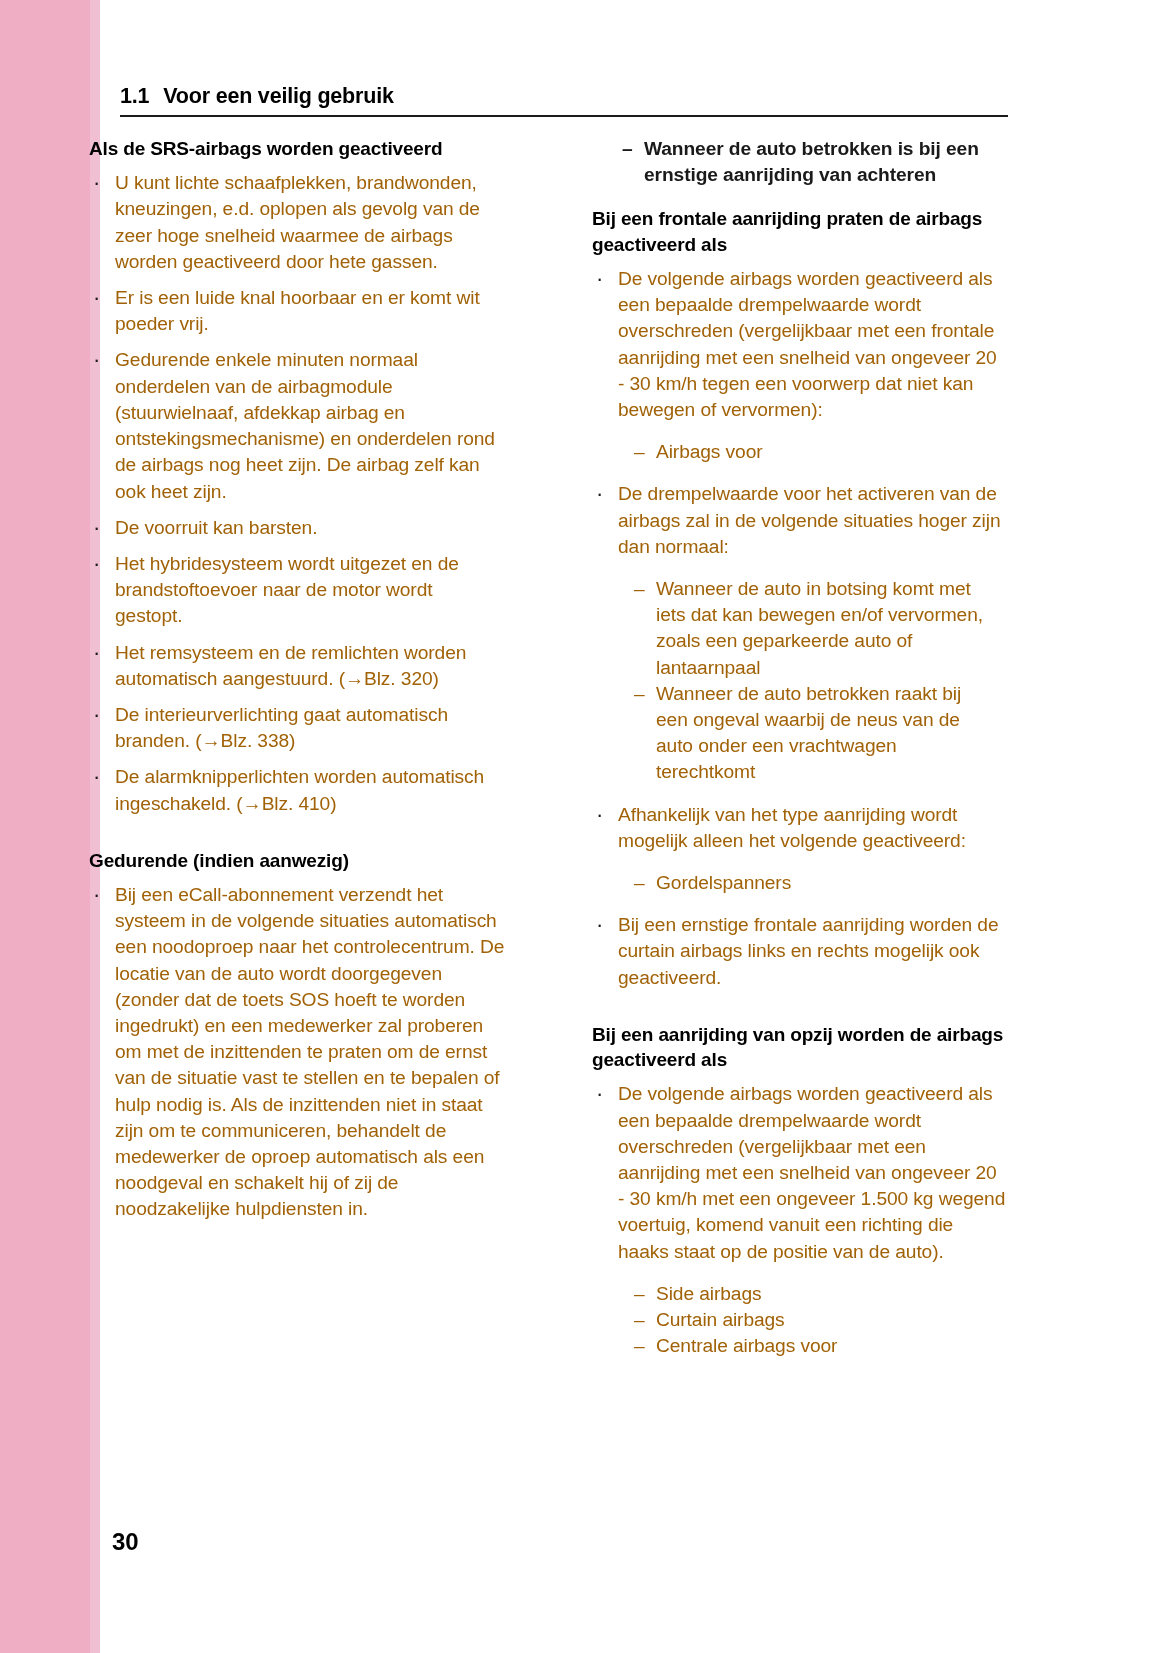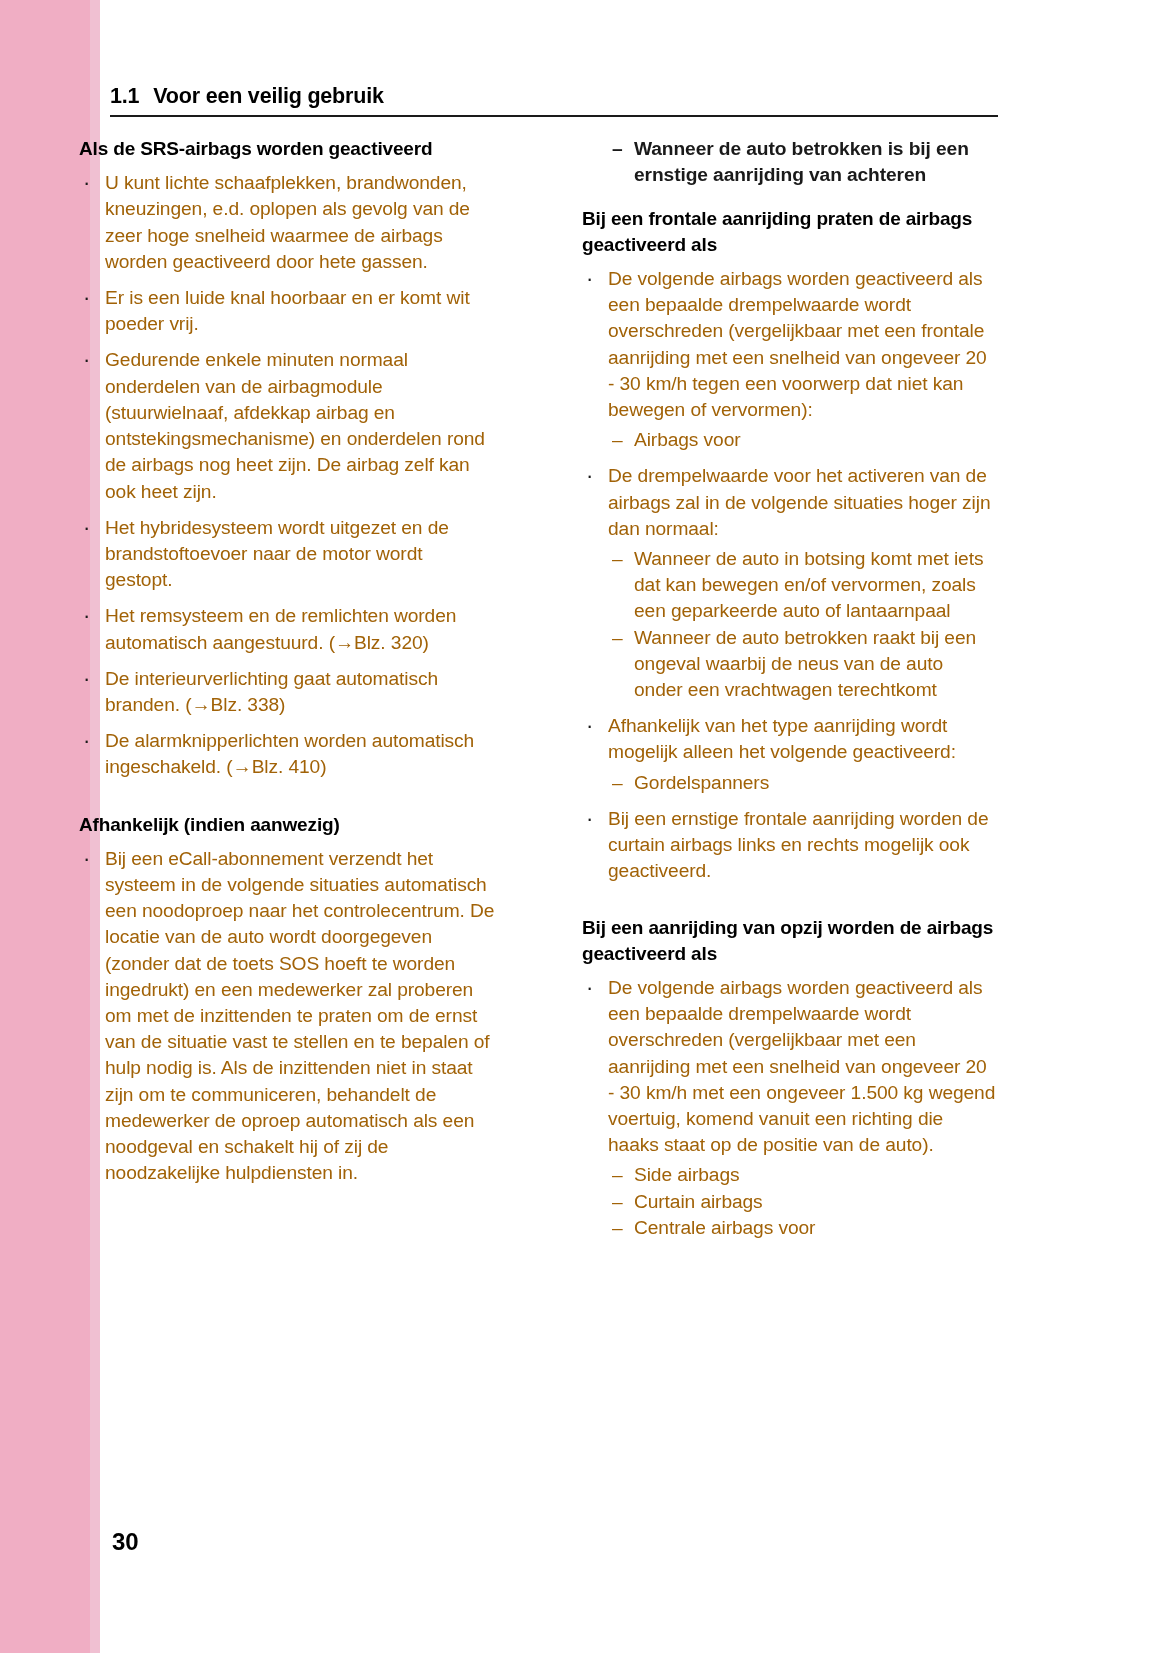--- a/index.html
+++ b/index.html
@@ -33,21 +33,21 @@
   .edge-tab-inner {
     position: absolute;
     left: 90px;
     top: 0;
     width: 10px;
     height: 1653px;
     background: #f0c0d2;
   }
   .content {
     position: absolute;
-    left: 110px;
+    left: 120px;
     top: 0;
     width: 888px;
     height: 1514px;
   }
   
   .chapter-head {
     position: absolute;
     left: 0;
     top: 84px;
     width: 888px;
@@ -114,21 +114,21 @@
     content: "\00B7";
     position: absolute;
     left: 4px;
     top: -2px;
     font-size: 22px;
     line-height: 1.365;
     color: #1a1a1a;
   }
   ul.sub-dash {
     list-style: none;
-    margin: 4px;
+    margin: 16px;
     padding: 0;
   }
   ul.sub-dash > li {
     position: relative;
     padding-left: 22px;
     font-size: 19.2px;
     line-height: 1.365;
     letter-spacing: -0.1px;
     margin-bottom: 0;
   }
@@ -192,29 +192,30 @@
     <div class="columns">
 
       <div class="col col-left">
 
         <h3 class="sub">Als de SRS-airbags worden geactiveerd</h3>
 
         <ul class="bullets">
           <li>U kunt lichte schaafplekken, brandwonden, kneuzingen, e.d. oplopen als gevolg van de zeer hoge snelheid waarmee de airbags worden geactiveerd door hete gassen.</li>
           <li>Er is een luide knal hoorbaar en er komt wit poeder vrij.</li>
           <li>Gedurende enkele minuten normaal onderdelen van de airbagmodule (stuurwielnaaf, afdekkap airbag en ontstekingsmechanisme) en onderdelen rond de airbags nog heet zijn. De airbag zelf kan ook heet zijn.</li>
+          <li>De voorruit kan barsten.</li>
           <li>Het hybridesysteem wordt uitgezet en de brandstoftoevoer naar de motor wordt gestopt.</li>
           <li>Het remsysteem en de remlichten worden automatisch aangestuurd. (→Blz. 320)</li>
           <li>De interieurverlichting gaat automatisch branden. (→Blz. 338)</li>
           <li>De alarmknipperlichten worden automatisch ingeschakeld. (→Blz. 410)</li>
         </ul>
 
         <div class="spacer-head"></div>
 
-        <h3 class="sub">Afhankelijk (indien aanwezig)</h3>
+        <h3 class="sub">Gedurende (indien aanwezig)</h3>
 
         <ul class="bullets">
           <li>
             <span>Bij een eCall-abonnement verzendt het systeem in de volgende situaties automatisch een noodoproep naar het controlecentrum. De locatie van de auto wordt doorgegeven (zonder dat de toets SOS hoeft te worden ingedrukt) en een medewerker zal proberen om met de inzittenden te praten om de ernst van de situatie vast te stellen en te bepalen of hulp nodig is. Als de inzittenden niet in staat zijn om te communiceren, behandelt de medewerker de oproep automatisch als een noodgeval en schakelt hij of zij de noodzakelijke hulpdiensten in.</span>
           </li>
         </ul>
 
       </div>
 
       <div class="col col-right">

